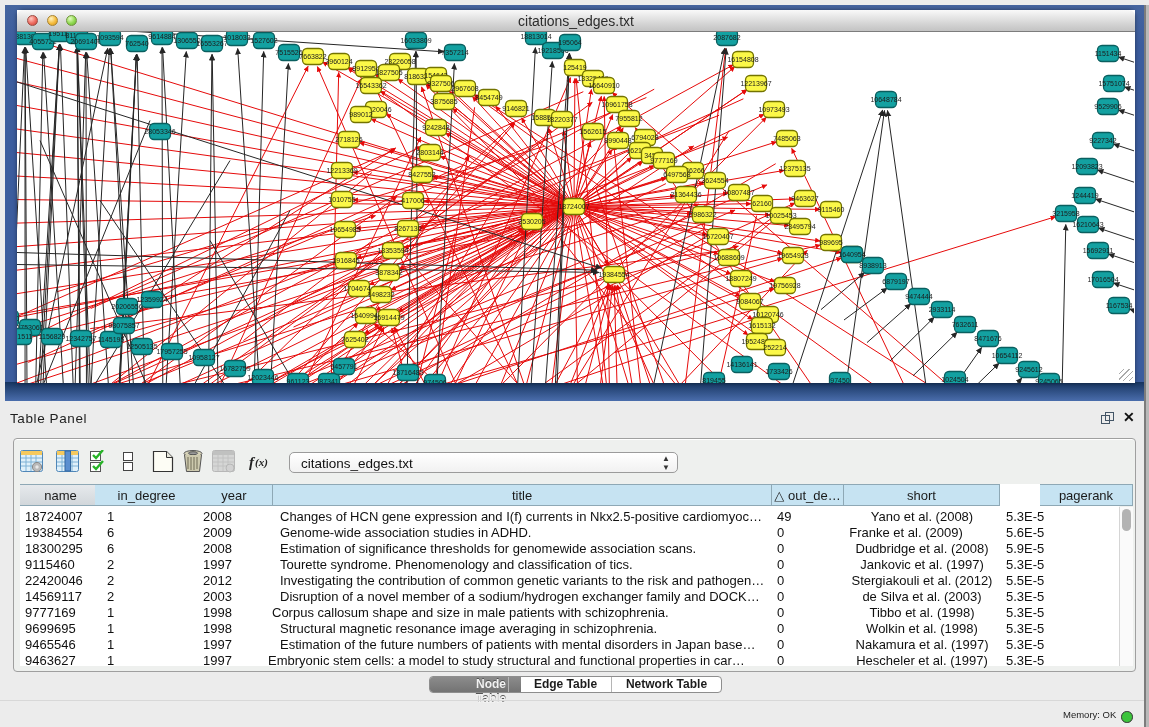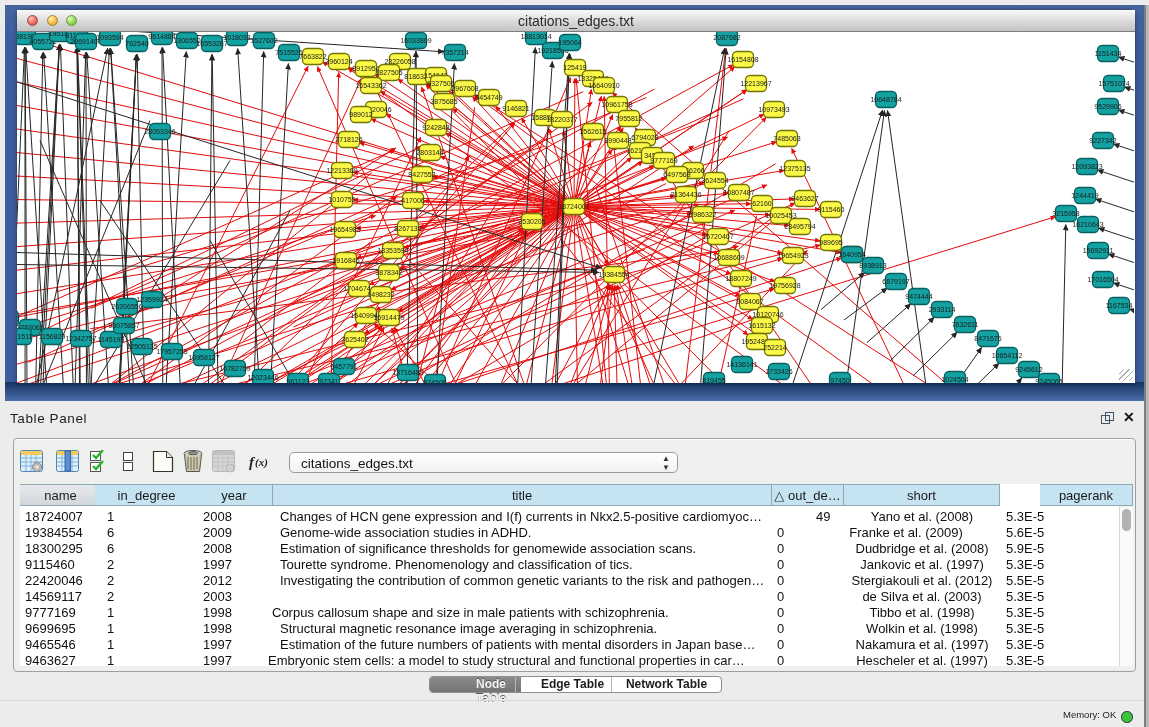--- a/index.html
+++ b/index.html
@@ -43,21 +43,21 @@
 .tr span.ctr { text-align:center; }
 #vscroll { position:absolute; left:1119px; top:106px; width:14px; height:159px; background:#fafafa;
   border-left:1px solid #d5d5d5; }
 #vthumb { position:absolute; left:2px; top:2px; width:9px; height:22px; background:#b3b3b3; border-radius:5px; }
 #tabs { position:absolute; left:429px; top:275px; width:293px; height:17px;
   border:1px solid #8e8e8e; border-radius:4px; background:#fff; }
 .seg { position:absolute; top:0; height:15px; font-size:12px; font-weight:bold; color:#1c1c1c;
   text-align:center; line-height:15px; }
 #seg1 { left:0; width:91px; background:linear-gradient(#8c8c8c,#737373); color:#f2f2f2;
   border-radius:3px 0 0 3px; text-shadow:0 -1px 0 #555;padding-left:31px; }
-#seg2 { left:85px; width:90px; border-left:1px solid #b5b5b5;padding-left:24px; }
+#seg2 { left:78px; width:90px; border-left:1px solid #b5b5b5;padding-left:24px; }
 #seg3 { left:181px; width:110px; border-left:1px solid #b5b5b5; }
 #statusline { position:absolute; left:0; top:299px; width:1149px; height:1px; background:#d8d8d8; }
 #memory { position:absolute; left:1063px; top:308px; font-size:9.5px; color:#222; }
 #memdot { position:absolute; left:1121px; top:310px; width:11.5px; height:11.5px; border-radius:50%;
   background:#3cc43c; border:1.2px solid #333; }
 </style></head>
 <body>
 <div id="frame">
     <div class="shade"></div>
   </div>
@@ -1000,21 +1000,21 @@
     <div class="th" style="left:752px;width:72px">△ out_de…</div>
     <div class="th" style="left:824px;width:156px">short</div>
     <div class="th" style="left:1020px;width:93px">pagerank</div>
   </div>
   <div id="tbody">
       <div class="tr" style="top:2px">
         <span style="left:5px">18724007</span>
         <span style="left:87px">1</span>
         <span style="left:183px">2008</span>
         <span style="left:260px;width:486px;overflow:hidden">Changes of HCN gene expression and I(f) currents in Nkx2.5-positive cardiomyoc…</span>
-        <span style="left:796px">49</span>
+        <span style="left:757px">49</span>
         <span class="ctr" style="left:824px;width:156px">Yano et al. (2008)</span>
         <span style="left:986px">5.3E-5</span>
       </div>
       <div class="tr" style="top:18px">
         <span style="left:5px">19384554</span>
         <span style="left:87px">6</span>
         <span style="left:183px">2009</span>
         <span style="left:260px;width:486px;overflow:hidden">Genome-wide association studies in ADHD.</span>
         <span style="left:757px">0</span>
         <span class="ctr" style="left:808px;width:156px">Franke et al. (2009)</span>
@@ -1044,20 +1044,21 @@
         <span style="left:183px">2012</span>
         <span style="left:260px;width:486px;overflow:hidden">Investigating the contribution of common genetic variants to the risk and pathogen…</span>
         <span style="left:757px">0</span>
         <span class="ctr" style="left:824px;width:156px">Stergiakouli et al. (2012)</span>
         <span style="left:986px">5.5E-5</span>
       </div>
       <div class="tr" style="top:82px">
         <span style="left:5px">14569117</span>
         <span style="left:87px">2</span>
         <span style="left:183px">2003</span>
+        <span style="left:260px;width:486px;overflow:hidden">Disruption of a novel member of a sodium/hydrogen exchanger family and DOCK…</span>
         <span style="left:757px">0</span>
         <span class="ctr" style="left:824px;width:156px">de Silva et al. (2003)</span>
         <span style="left:986px">5.3E-5</span>
       </div>
       <div class="tr" style="top:98px">
         <span style="left:5px">9777169</span>
         <span style="left:87px">1</span>
         <span style="left:183px">1998</span>
         <span style="left:252px;width:486px;overflow:hidden">Corpus callosum shape and size in male patients with schizophrenia.</span>
         <span style="left:757px">0</span>

